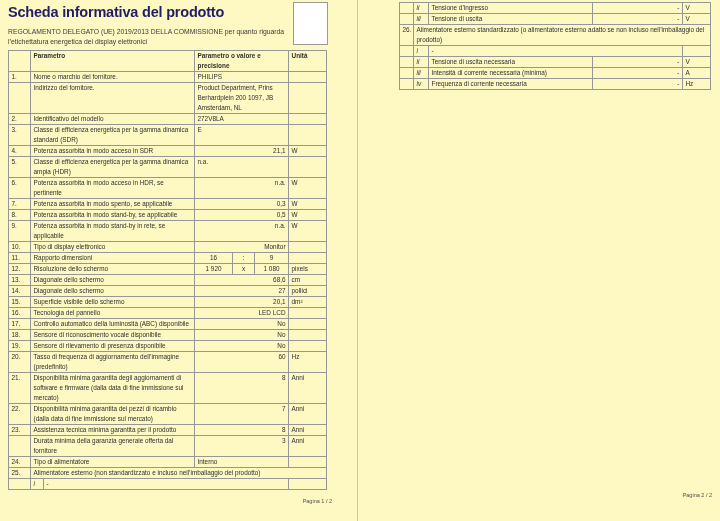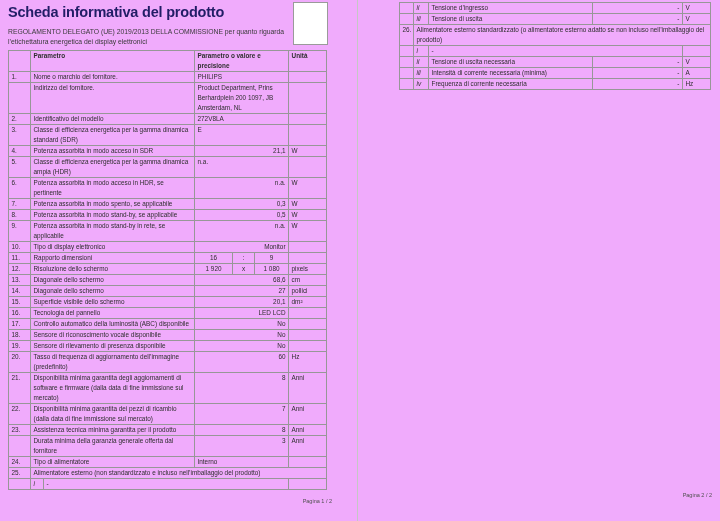--- a/index.html
+++ b/index.html
@@ -1,20 +1,20 @@
 <!DOCTYPE html>
 <html><head>
 <meta charset="utf-8">
 <style>
   html, body { margin: 0; padding: 0; background: #ffffff; }
   .canvas {
     position: relative;
     width: 720px;
     height: 521px;
-    background: #f0abfc;
+    background: #fef9c3;
     font-family: "Liberation Sans", sans-serif;
     color: #2e2e2e;
     overflow: hidden;
   }
   .page-divider {
     position: absolute;
     left: 357px; top: 0;
     width: 1px; height: 100%;
     background: #c6c6c6;
   }

